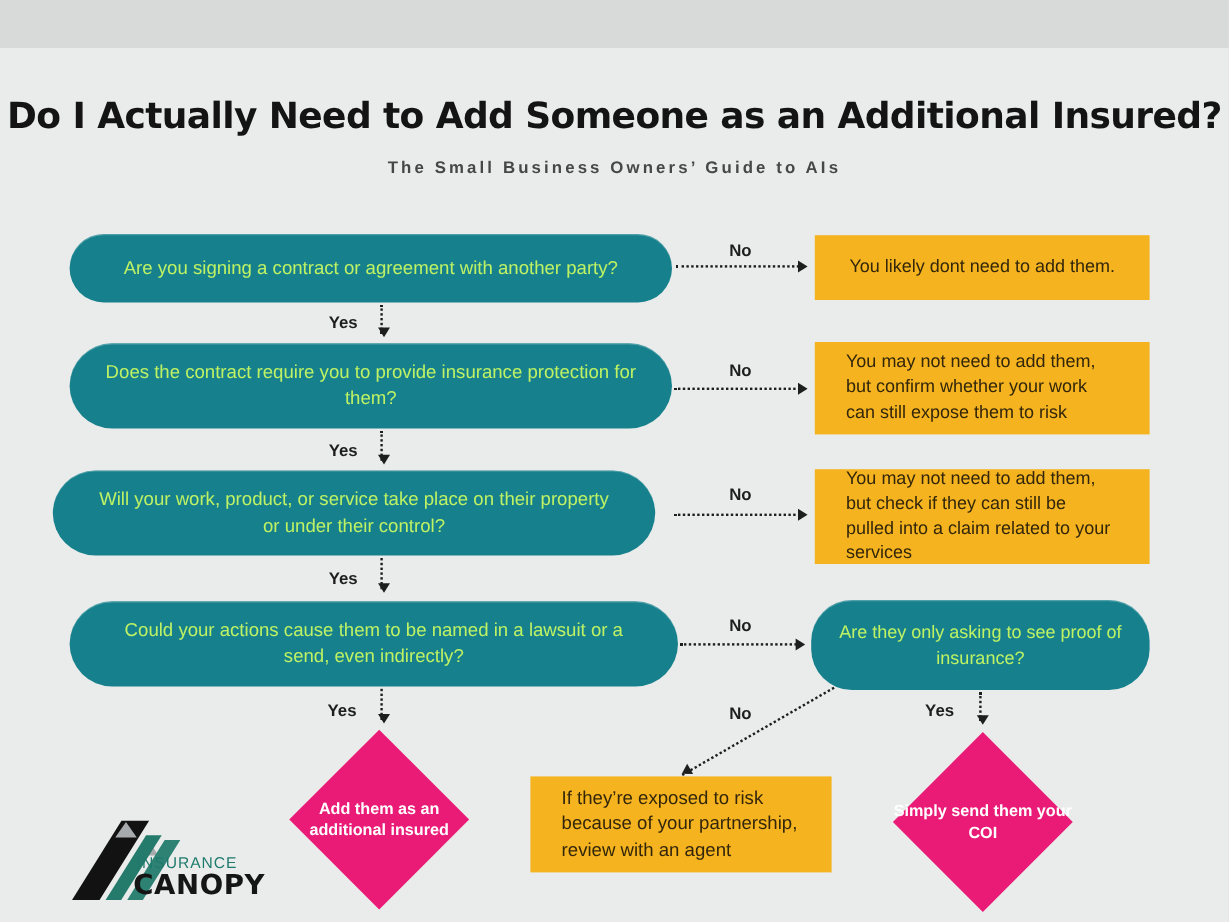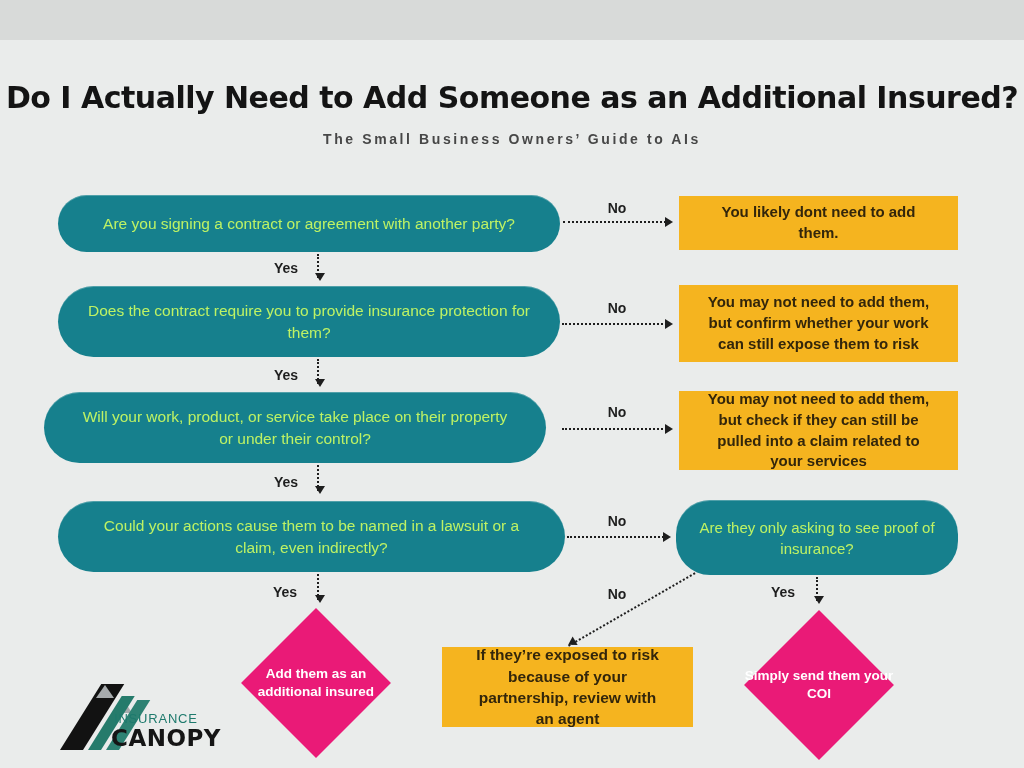--- a/index.html
+++ b/index.html
@@ -16,21 +16,21 @@
     display:flex;align-items:center;justify-content:center;text-align:center;
     font-size:15.5px;line-height:1.4;padding:0 30px;box-sizing:border-box;
     box-shadow:inset 0 1px 0 rgba(255,255,255,.25);}
   .q1{left:58px;top:155px;width:502px;height:57px;}
   .q2{left:58px;top:246px;width:502px;height:71px;}
   .q3{left:44px;top:352px;width:502px;height:71px;}
   .q4{left:58px;top:461px;width:507px;height:71px;}
   .q5{left:676px;top:460px;width:282px;height:75px;border-radius:34px;padding:0 22px;font-size:15px;}
 
   .note{position:absolute;background:#f5b41f;color:#33260b;display:flex;align-items:center;
-    justify-content:center;text-align:center;font-size:15px;font-weight:700;line-height:1.38;
+    justify-content:center;text-align:left;font-size:15px;font-weight:400;line-height:1.38;
     padding:0 26px;box-sizing:border-box;}
   .o1{left:679px;top:156px;width:279px;height:54px;}
   .o2{left:679px;top:245px;width:279px;height:77px;}
   .o3{left:679px;top:351px;width:279px;height:79px;}
   .o4{left:442px;top:607px;width:251px;height:80px;font-size:15.5px;}
 
   .diamond{position:absolute;width:106px;height:106px;background:#ea1a77;transform:rotate(45deg);}
   .d1{left:263px;top:590px;}
   .d2{left:766px;top:592px;}
   .diamond .dtxt{position:absolute;left:-22px;top:0;width:150px;height:106px;transform:rotate(-45deg);
@@ -69,21 +69,21 @@
 <body>
 
 <div id="canvas">
 
   <div class="title">Do I Actually Need to Add Someone as an Additional Insured?</div>
   <div class="subtitle">The Small Business Owners’ Guide to AIs</div>
 
   <div class="pill q1">Are you signing a contract or agreement with another party?</div>
   <div class="pill q2">Does the contract require you to provide insurance protection for them?</div>
   <div class="pill q3">Will your work, product, or service take place on their property or under their control?</div>
-  <div class="pill q4">Could your actions cause them to be named in a lawsuit or a claim, even indirectly?</div>
+  <div class="pill q4">Could your actions cause them to be named in a lawsuit or a send, even indirectly?</div>
   <div class="pill q5">Are they only asking to see proof of insurance?</div>
 
   <div class="note o1">You likely dont need to add them.</div>
   <div class="note o2">You may not need to add them, but confirm whether your work can still expose them to risk</div>
   <div class="note o3">You may not need to add them, but check if they can still be pulled into a claim related to your services</div>
   <div class="note o4">If they’re exposed to risk because of your partnership, review with an agent</div>
 
   <div class="diamond d1">
     <div class="dtxt">Add them as an additional insured</div>
   </div>

